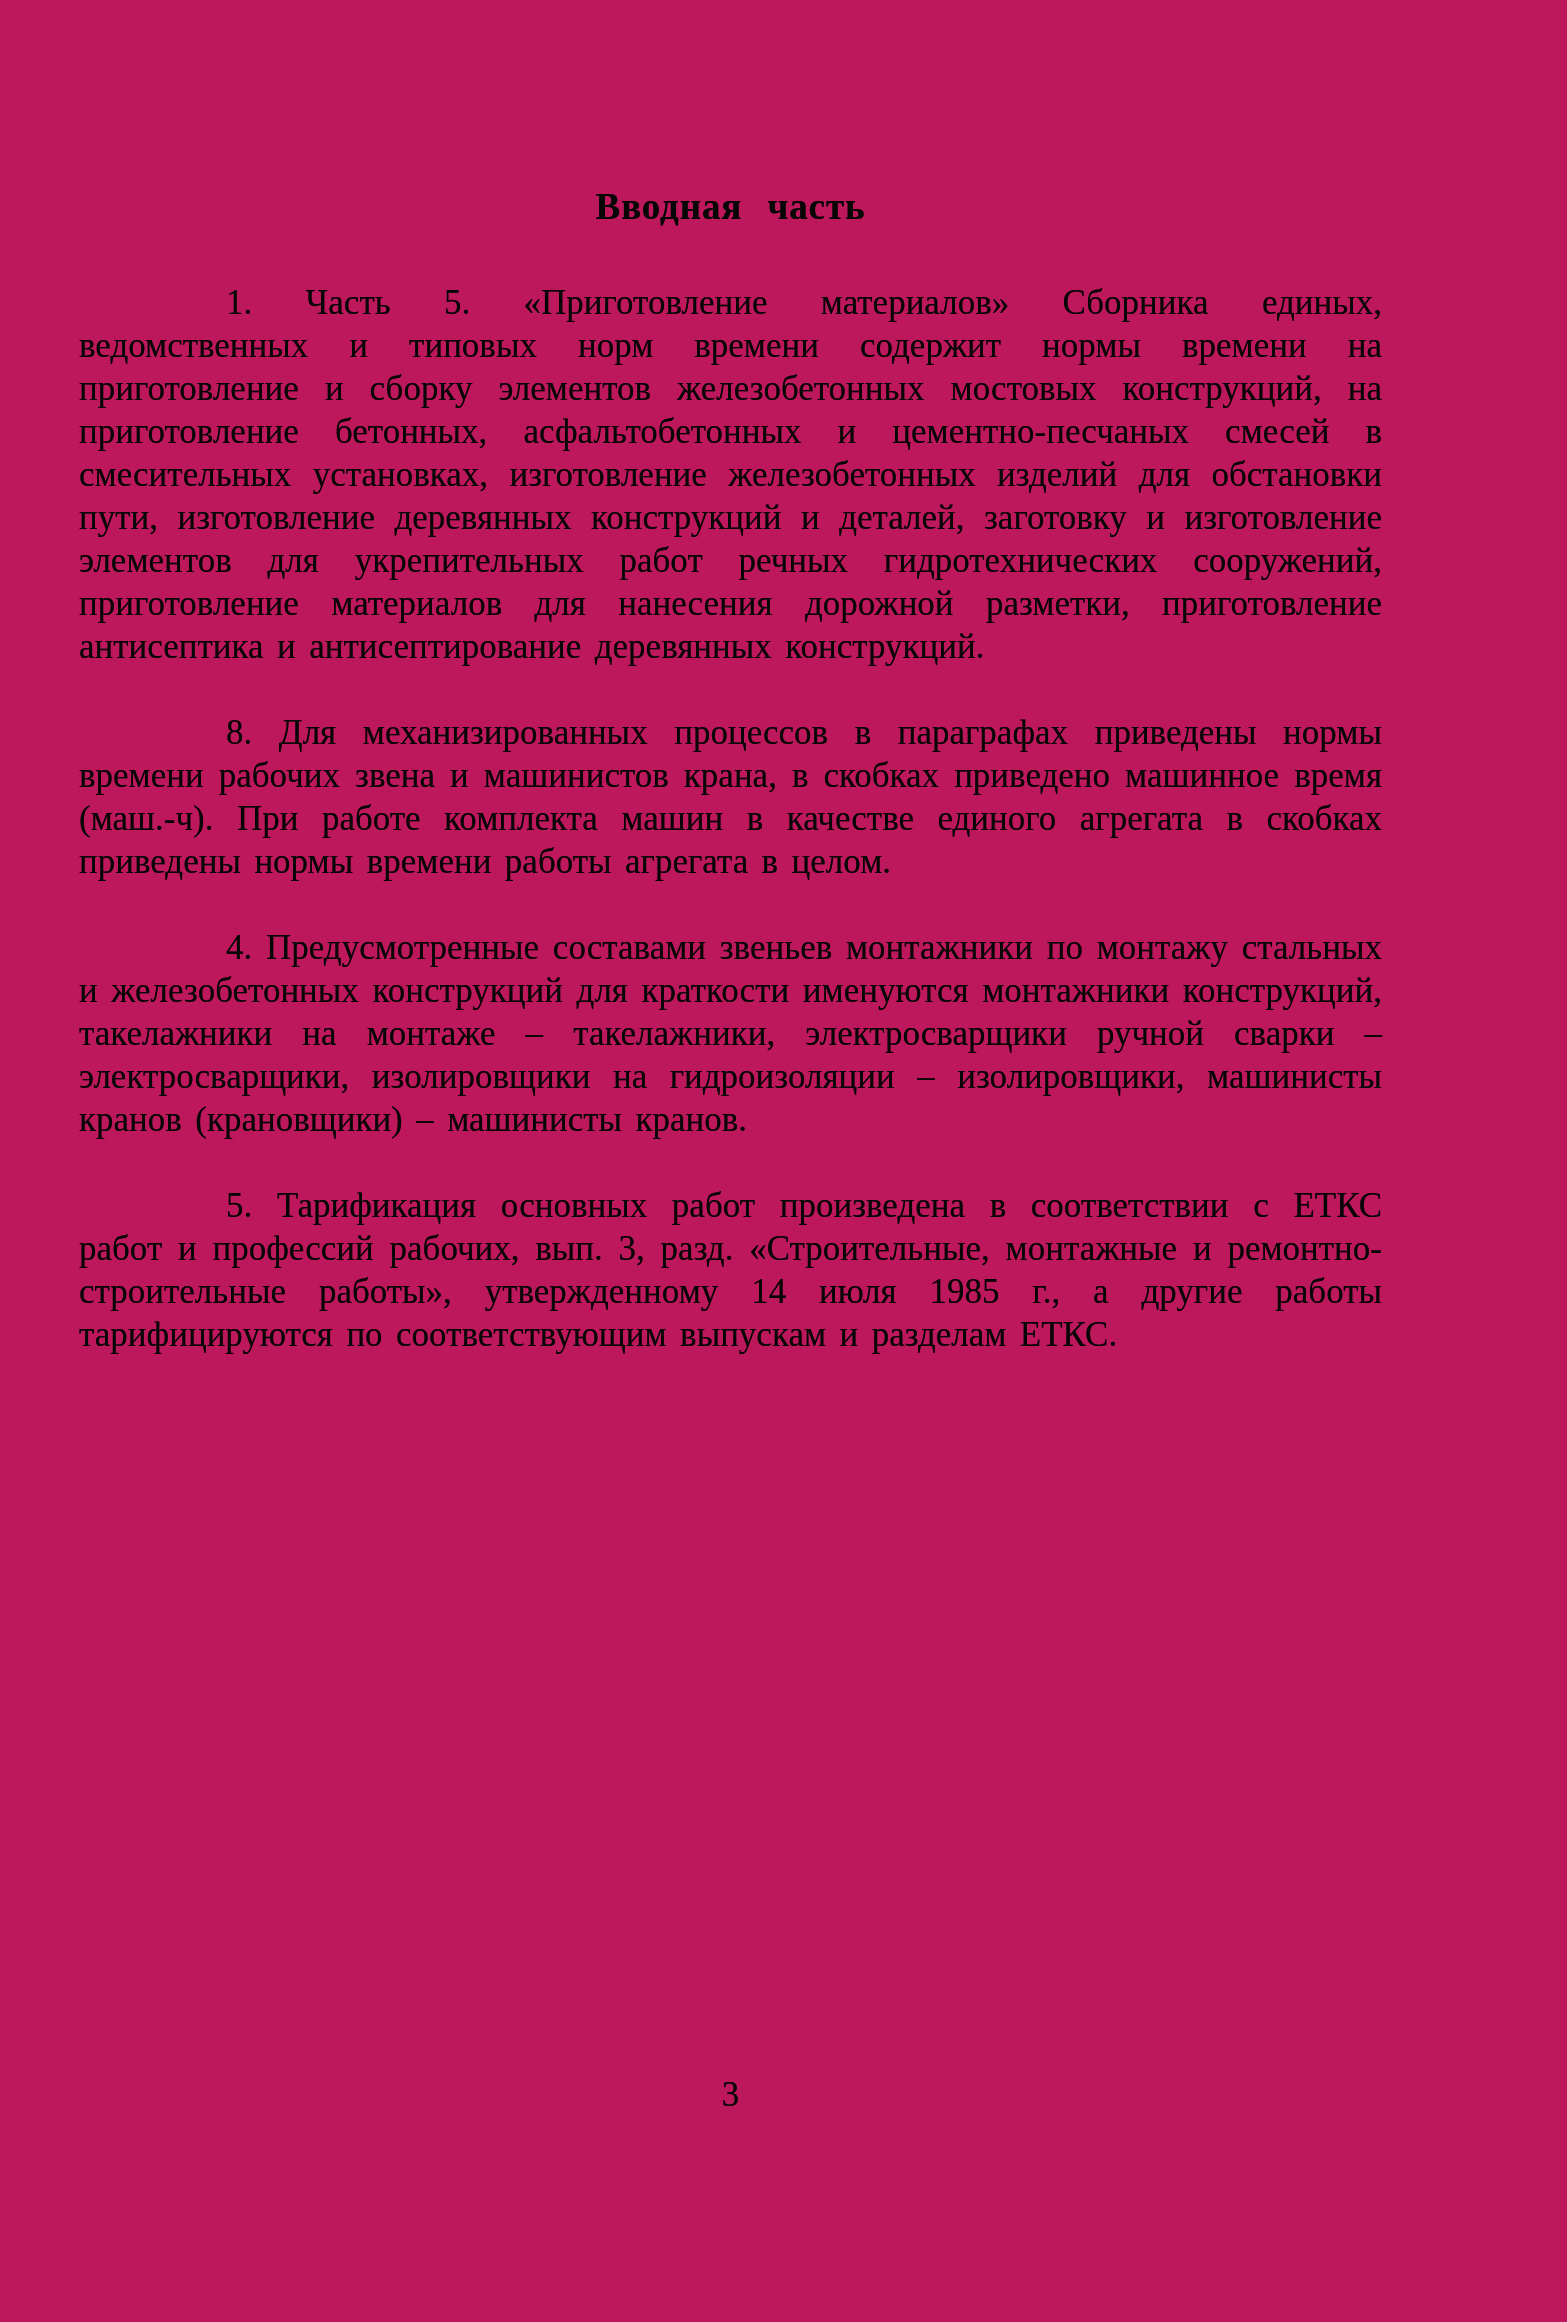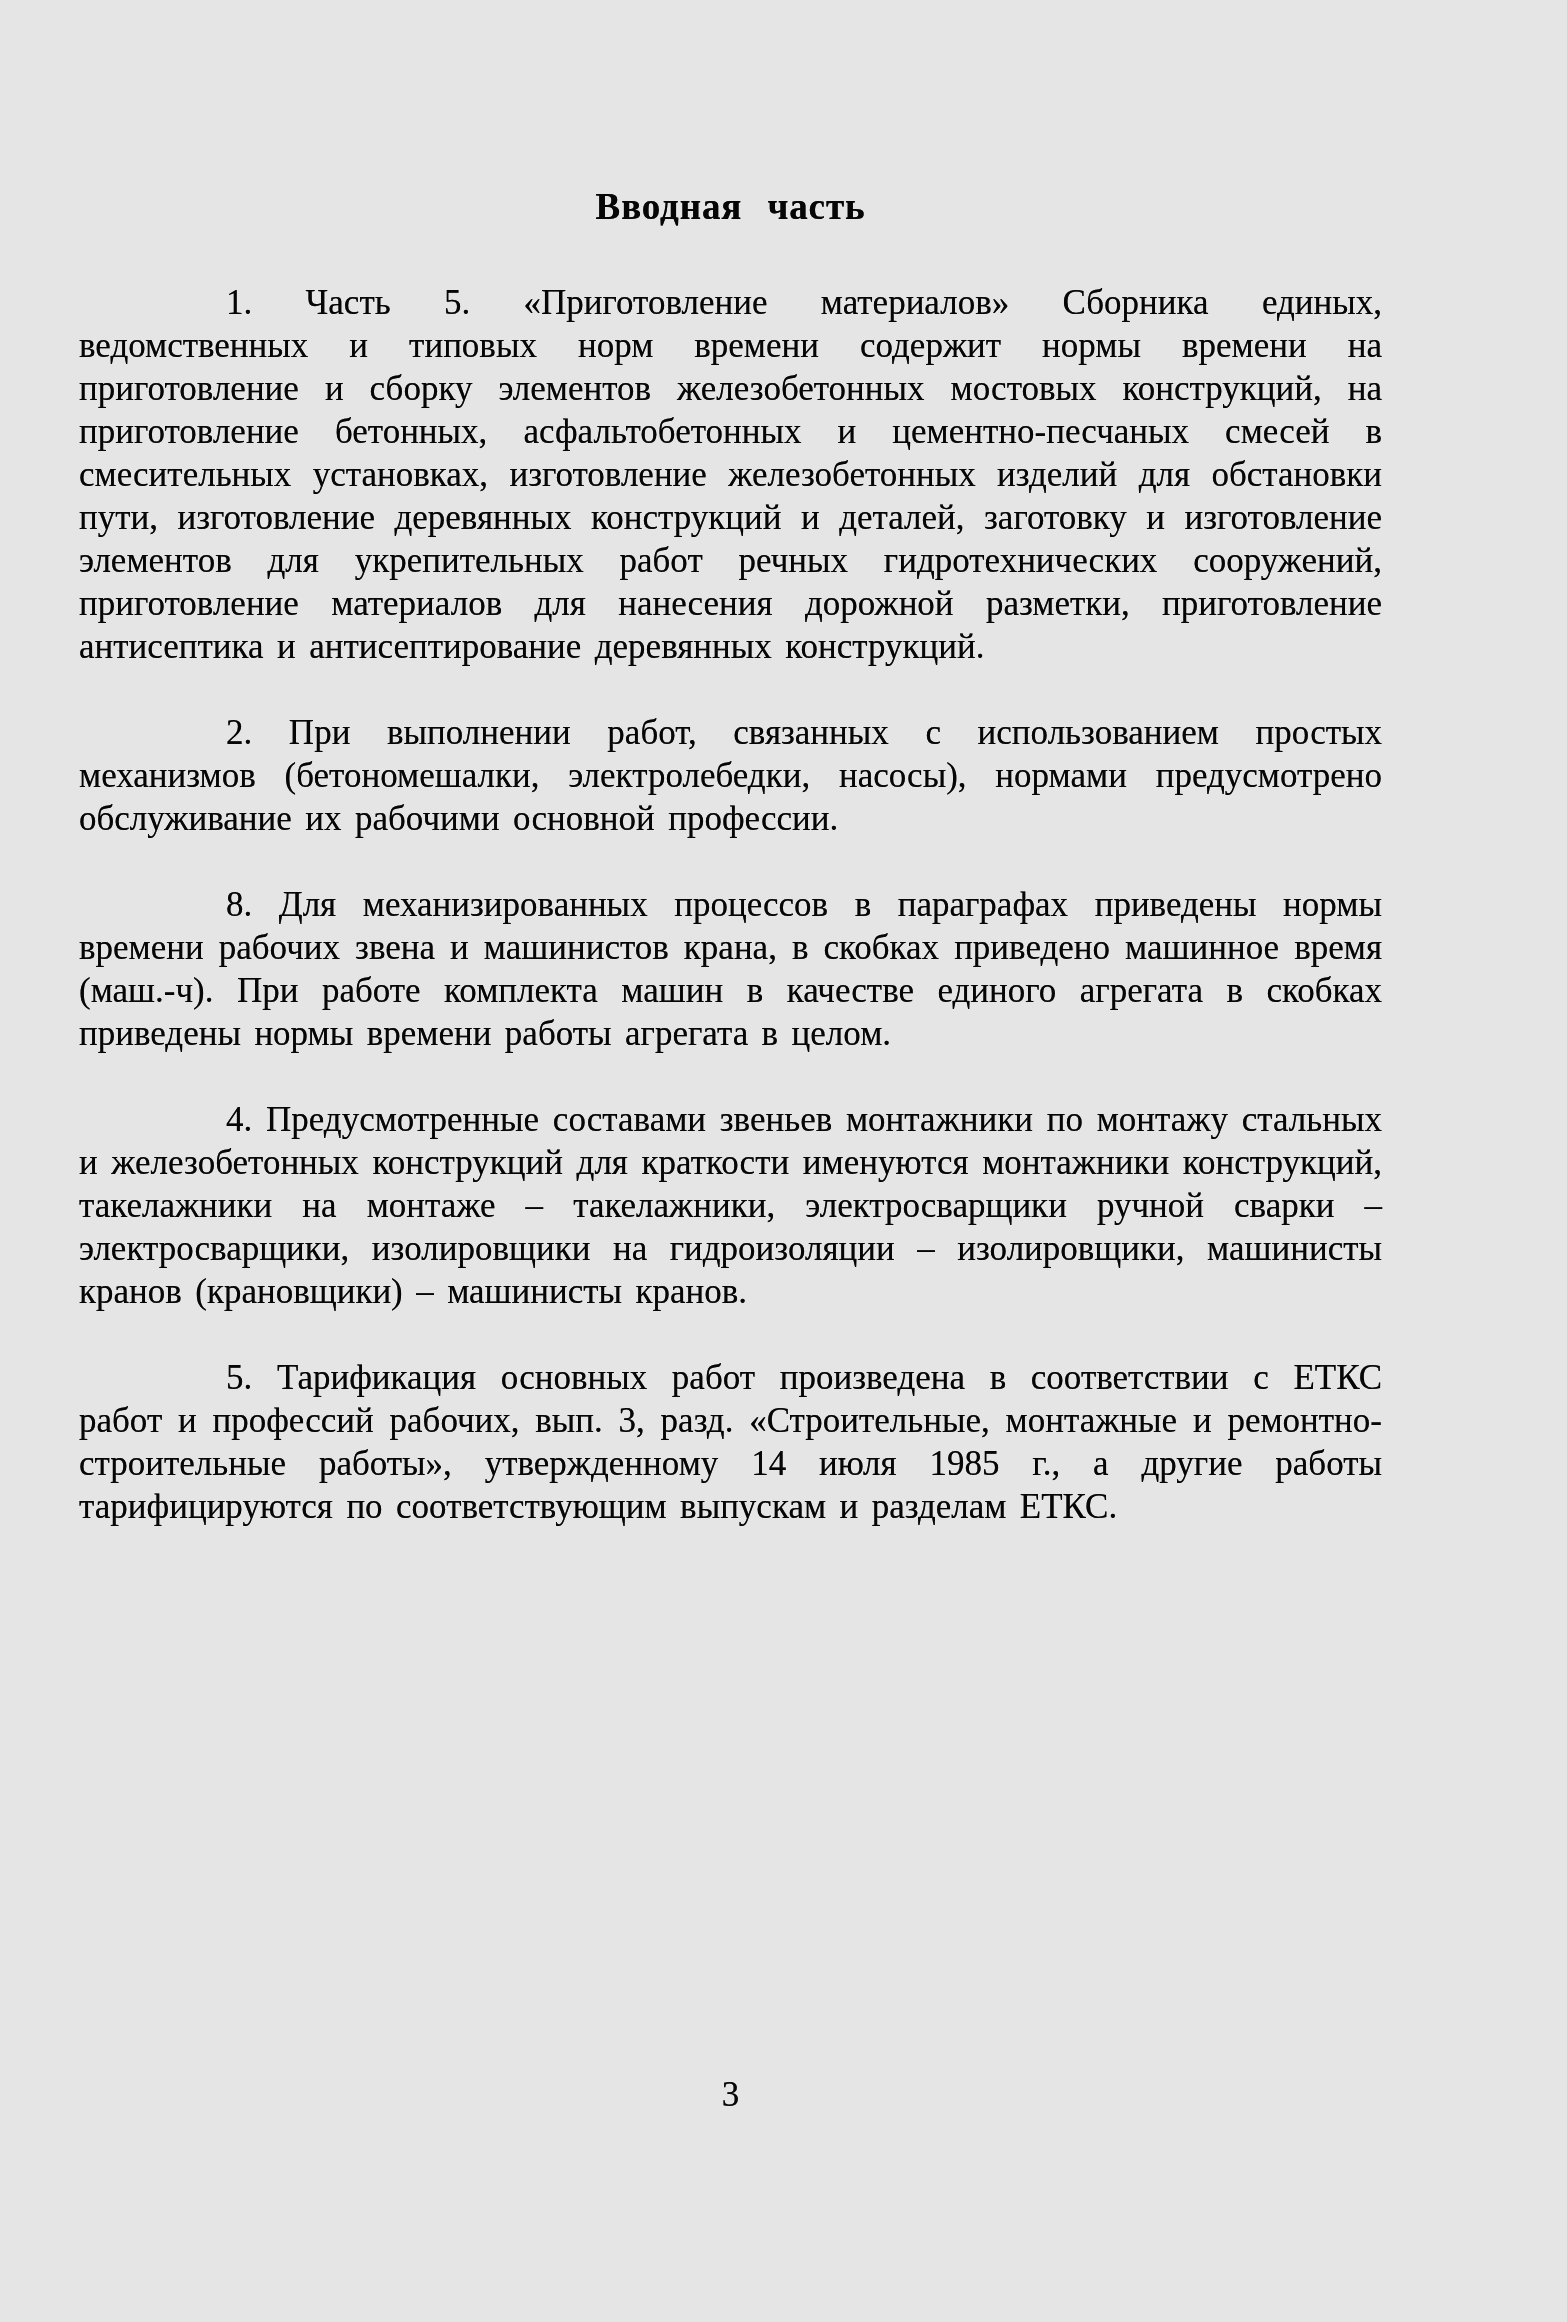--- a/index.html
+++ b/index.html
@@ -4,21 +4,21 @@
 <style>
   html, body {
     margin: 0;
     padding: 0;
     background: #ffffff;
   }
   .page {
     position: relative;
     width: 1567px;
     height: 2322px;
-    background: #e5e5e5;
+    background: #be185d;
     overflow: hidden;
     font-family: "Liberation Serif", "DejaVu Serif", serif;
     color: #060606;
   }
   .content {
     position: absolute;
     left: 79px;
     top: 0;
     width: 1303px;
   }
@@ -53,21 +53,20 @@
 </style>
 </head>
 <body>
 
 <div class="page">
   <div class="content">
     <h1 class="title">Вводная часть</h1>
 
     <p class="para">1. Часть 5. «Приготовление материалов» Сборника единых, ведомственных и типовых норм времени содержит нормы времени на приготовление и сборку элементов железобетонных мостовых конструкций, на приготовление бетонных, асфальтобетонных и цементно-песчаных смесей в смесительных установках, изготовление железобетонных изделий для обстановки пути, изготовление деревянных конструкций и деталей, заготовку и изготовление элементов для укрепительных работ речных гидротехнических сооружений, приготовление материалов для нанесения дорожной разметки, приготовление антисептика и антисептирование деревянных конструкций.</p>
 
-    <p class="para">2. При выполнении работ, связанных с использованием простых механизмов (бетономешалки, электролебедки, насосы), нормами предусмотрено обслуживание их рабочими основной профессии.</p>
 
     <p class="para">8. Для механизированных процессов в параграфах приведены нормы времени рабочих звена и машинистов крана, в скобках приведено машинное время (маш.-ч). При работе комплекта машин в качестве единого агрегата в скобках приведены нормы времени работы агрегата в целом.</p>
 
     <p class="para">4. Предусмотренные составами звеньев монтажники по монтажу стальных и железобетонных конструкций для краткости именуются монтажники конструкций, такелажники на монтаже – такелажники, электросварщики ручной сварки – электросварщики, изолировщики на гидроизоляции – изолировщики, машинисты кранов (крановщики) – машинисты кранов.</p>
 
     <p class="para">5. Тарификация основных работ произведена в соответствии с ЕТКС работ и профессий рабочих, вып. 3, разд. «Строительные, монтажные и ремонтно-строительные работы», утвержденному 14 июля 1985 г., а другие работы тарифицируются по соответствующим выпускам и разделам ЕТКС.</p>
 
 
   </div>
 

